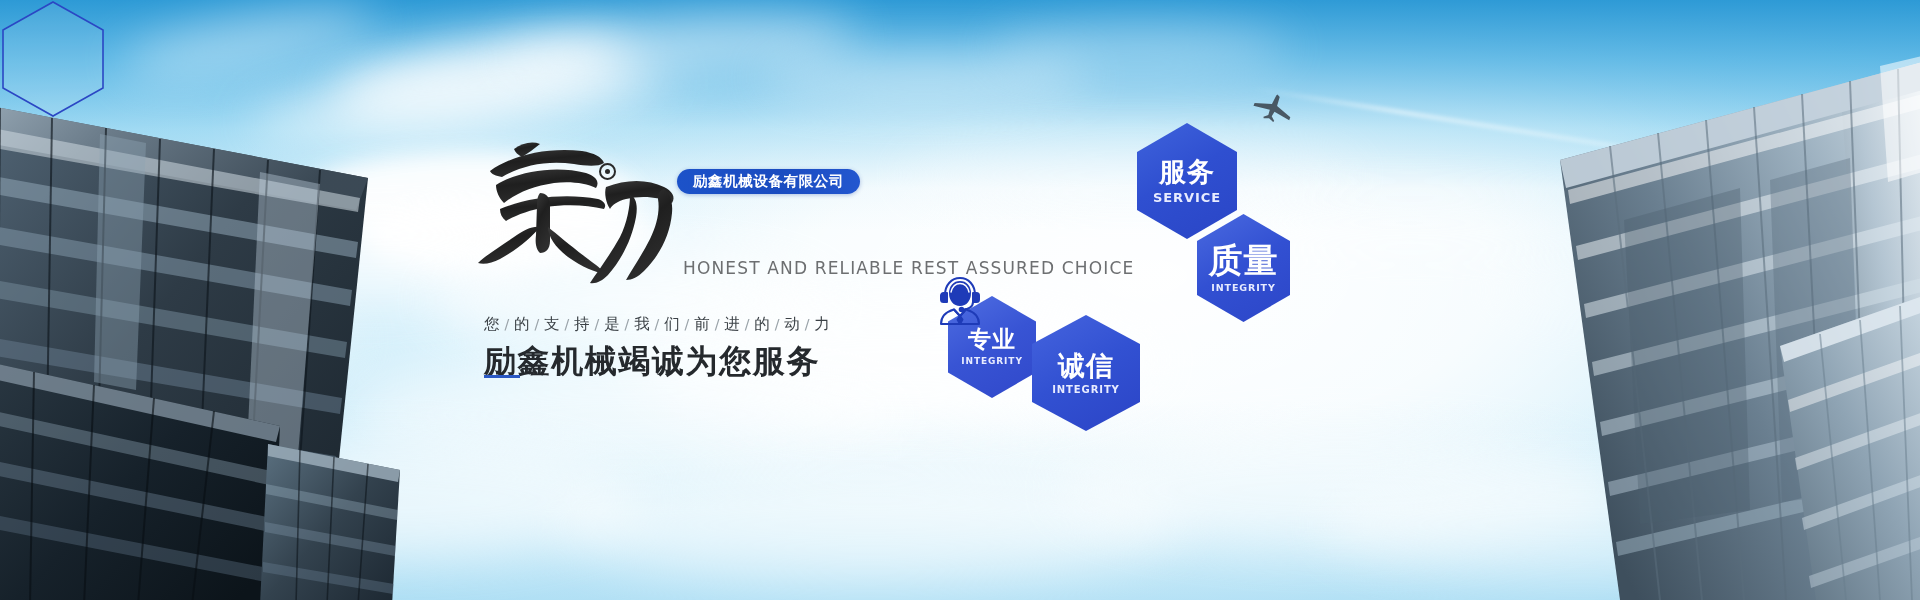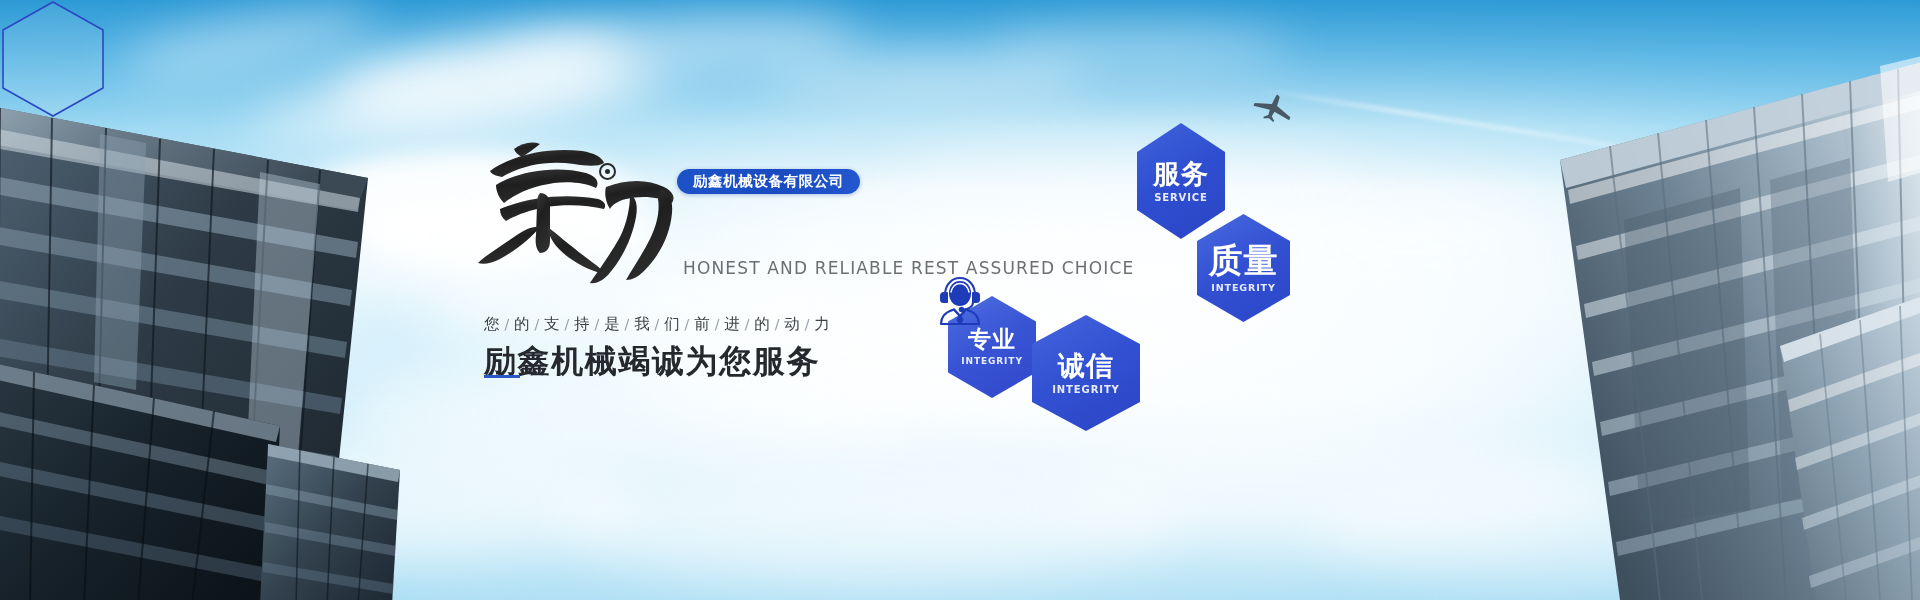--- a/index.html
+++ b/index.html
@@ -163,25 +163,25 @@
   .hex .cn {
     color:#ffffff; font-weight:bold; line-height:1;
     letter-spacing:1px;
   }
   .hex .en {
     color:#e8ecff; line-height:1; margin-top:6px;
     letter-spacing:.9px; font-weight:bold;
   }
 
   .hex-service {
-    left:1137px; top:123px; width:88px; height:116px;
+    left:1137px; top:123px; width:100px; height:116px;
     background:linear-gradient(150deg,#3f63dc 0%,#2f4fd0 45%,#2a45c6 100%);
   }
   .hex-service .cn { font-size:27px; }
-  .hex-service .en { font-size:10px; }
+  .hex-service .en { font-size:13px; }
 
   .hex-quality {
     left:1197px; top:214px; width:93px; height:108px;
     background:linear-gradient(150deg,#4a6ae0 0%,#3250d2 48%,#2c46c8 100%);
   }
   .hex-quality .cn { font-size:34px;text-align:center; }
   .hex-quality .en { font-size:9.5px; }
 
   .hex-pro {
     left:936px; top:296px; width:88px; height:102px;

